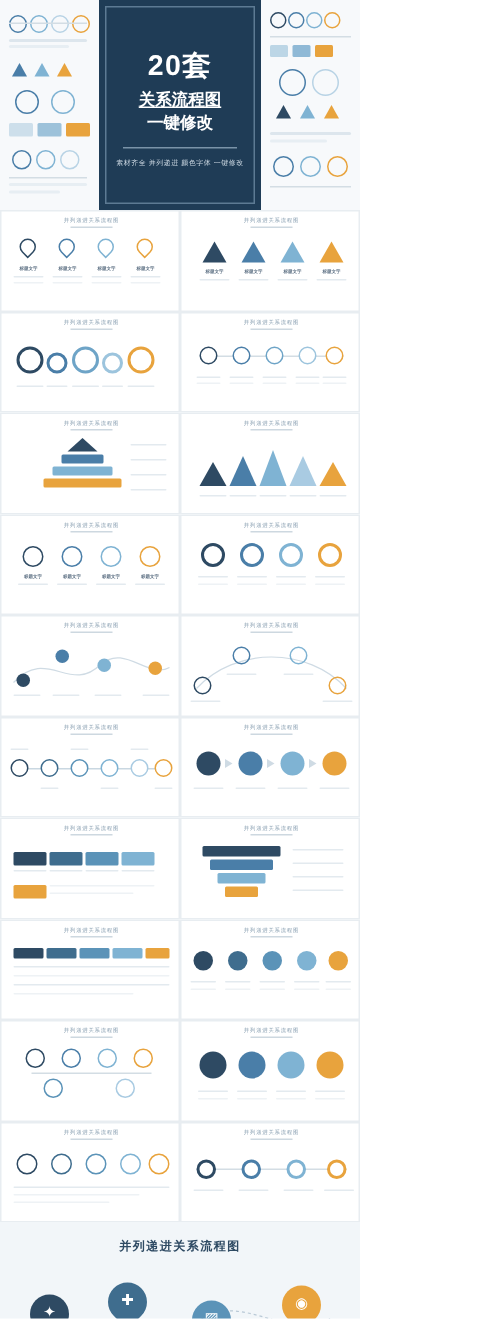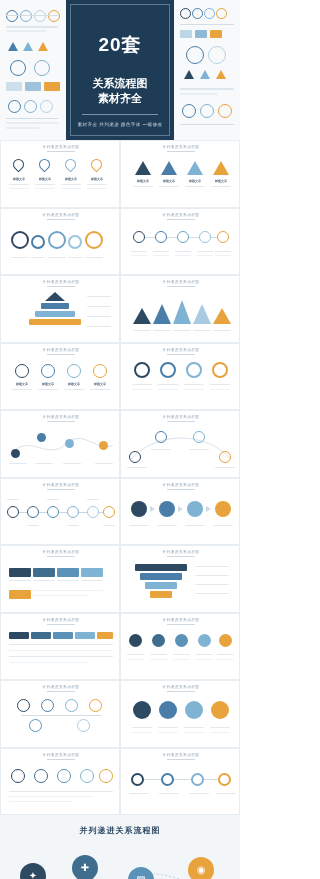--- a/index.html
+++ b/index.html
@@ -7,21 +7,21 @@
   .page{width:240px;height:879px;position:relative;background:#ffffff;}
 
   
   .cover{position:relative;width:240px;height:140px;background:#ffffff;overflow:hidden;}
   .cover-left{position:absolute;left:0;top:0;width:66px;height:140px;background:#f7f9fb;}
   .cover-right{position:absolute;right:0;top:0;width:66px;height:140px;background:#f7f9fb;}
   .cover-mid{position:absolute;left:66px;top:0;width:108px;height:140px;background:#1f3c56;}
   .cover-inner{position:absolute;left:70px;top:4px;width:100px;height:132px;border:1px solid #5d7a93;box-sizing:border-box;}
   .cover-title{position:absolute;left:66px;top:16px;width:108px;text-align:center;color:#ffffff;}
   .ct1{font-size:19px;font-weight:bold;letter-spacing:1px;line-height:22px;margin-top:18px;}
-  .ct2{font-size:11px;font-weight:bold;line-height:15px;margin-top:20px;}
+  .ct2{font-size:11px;font-weight:bold;line-height:15px;margin-top:4px;text-decoration:underline;}
   .ct3{font-size:11px;font-weight:bold;line-height:15px;}
   .cover-rule{width:76px;height:1px;background:#7a93a8;margin:8px auto 6px auto;}
   .ct4{font-size:4.6px;color:#cdd9e3;line-height:7px;letter-spacing:.4px;}
 
   
   .mini-circ{position:absolute;border-radius:50%;border:1.2px solid #9fb6c7;}
   .mini-bar{position:absolute;border-radius:1px;}
   .mini-tri{position:absolute;width:0;height:0;border-left:5px solid transparent;border-right:5px solid transparent;}
 
   
@@ -74,21 +74,21 @@
       <div class="line" style="left:6px;top:118px;width:52px;"></div>
       <div class="mini-bar" style="left:6px;top:122px;width:52px;height:2px;background:#e7eef3;"></div>
       <div class="mini-bar" style="left:6px;top:127px;width:34px;height:2px;background:#e7eef3;"></div>
     </div>
 
     <div class="cover-mid"></div>
     <div class="cover-inner"></div>
     <div class="cover-title">
       <div class="ct1">20套</div>
       <div class="ct2">关系流程图</div>
-      <div class="ct3">素材齐全</div>
+      <div class="ct3">一键修改</div>
       <div class="cover-rule"></div>
       <div class="ct4">素材齐全 并列递进 颜色字体 一键修改</div>
     </div>
 
     <div class="cover-right">
       <div class="mini-circ" style="left:6px;top:8px;width:9px;height:9px;border-color:#2e4a63;"></div>
       <div class="mini-circ" style="left:18px;top:8px;width:9px;height:9px;border-color:#4a7ea8;"></div>
       <div class="mini-circ" style="left:30px;top:8px;width:9px;height:9px;border-color:#7fb3d3;"></div>
       <div class="mini-circ" style="left:42px;top:8px;width:9px;height:9px;border-color:#e8a33d;"></div>
       <div class="line" style="left:6px;top:24px;width:54px;"></div>

